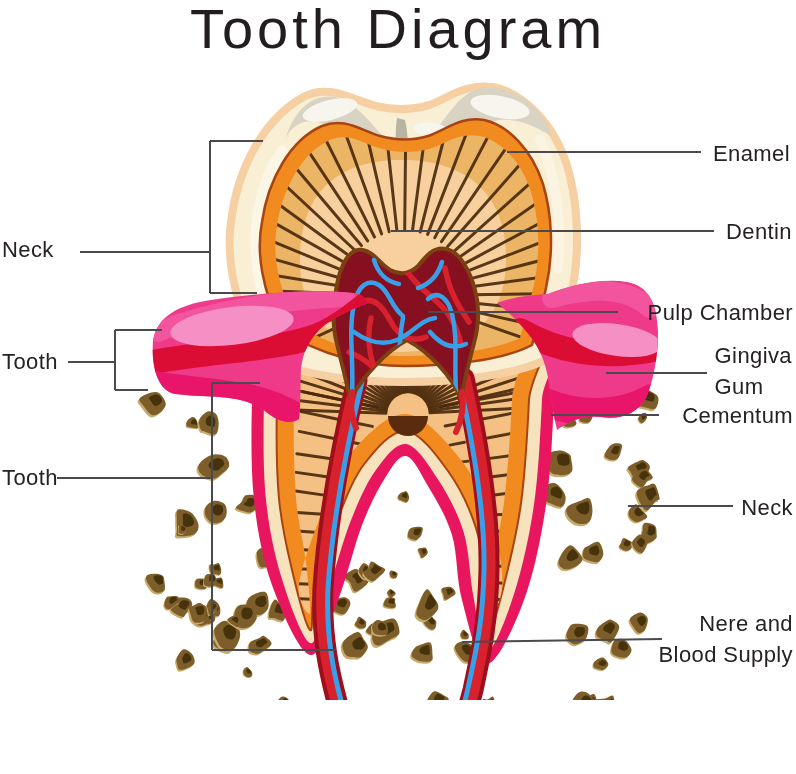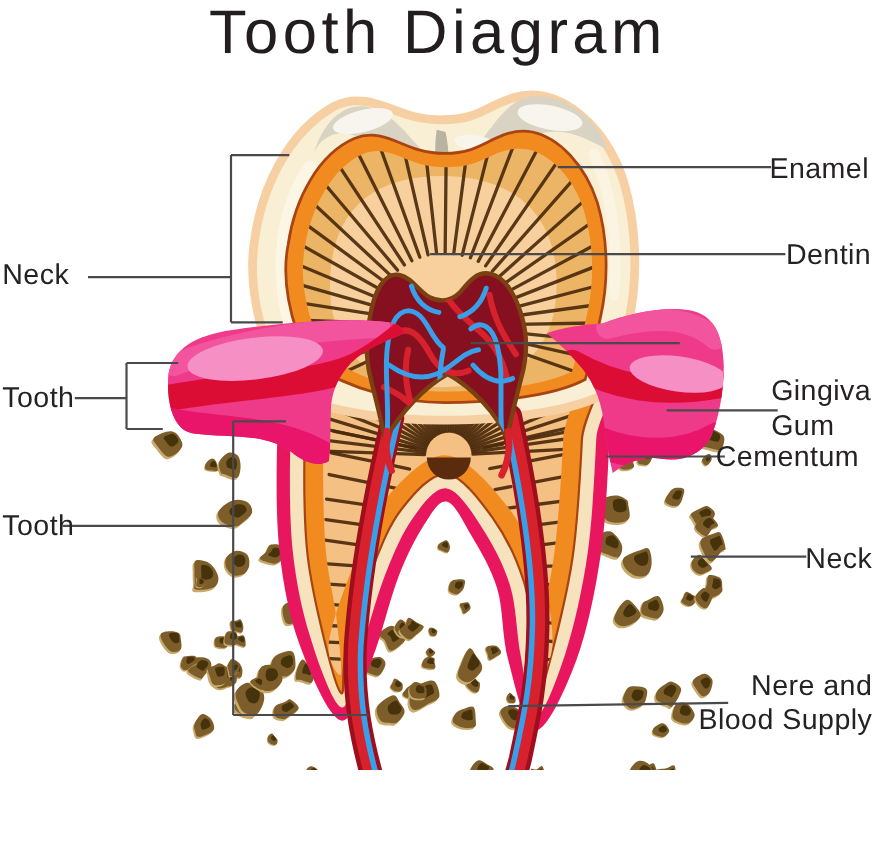--- a/index.html
+++ b/index.html
@@ -1,21 +1,21 @@
 <!DOCTYPE html>
 <html><head>
 <meta charset="utf-8">
 <style>
   html,body{margin:0;padding:0;background:#fff;}
   #stage{position:relative;width:796px;height:700px;overflow:hidden;background:#fff;
          font-family:"Liberation Sans","DejaVu Sans",sans-serif;}
   #art{position:absolute;left:0;top:0;width:796px;height:774px;}
   .ttl{position:absolute;top:-4px;left:0;width:796px;text-align:center;
        font-size:56px;letter-spacing:4px;color:#221e1f;font-weight:400;}
-  .lbl{position:absolute;font-size:26px;letter-spacing:.4px;color:#262223;
+  .lbl{position:absolute;font-size:22px;letter-spacing:.4px;color:#262223;
        white-space:pre-line;line-height:31px;}
   .lbl.right{text-align:right;}
   .lbl.center{text-align:left;}
 </style>
 </head>
 <body>
 
 <div id="stage">
   <svg id="art" viewBox="0 0 796 774" xmlns="http://www.w3.org/2000/svg" aria-label="tooth-anatomy-cross-section">
       <g>
@@ -559,19 +559,20 @@
     </svg>
 
   <div class="ttl">Tooth Diagram</div>
 
   <div class="lbl" style="left:2px;top:234px;">Neck</div>
   <div class="lbl" style="left:2px;top:346px;">Tooth</div>
   <div class="lbl" style="left:2px;top:462px;">Tooth</div>
 
   <div class="lbl right" style="right:6px;top:138px;">Enamel</div>
   <div class="lbl right" style="right:4px;top:216px;text-align:center;">Dentin</div>
+  <div class="lbl right" style="right:3px;top:297px;">Pulp Chamber</div>
   <div class="lbl center" style="right:4px;top:340px;">Gingiva
 Gum</div>
-  <div class="lbl right" style="right:15px;top:400px;margin-left:24px;">Cementum</div>
+  <div class="lbl right" style="right:3px;top:400px;margin-left:24px;">Cementum</div>
   <div class="lbl right" style="right:3px;top:492px;">Neck</div>
   <div class="lbl right" style="right:3px;top:608px;">Nere and
 Blood Supply</div>
 </div>
 
 </body></html>

